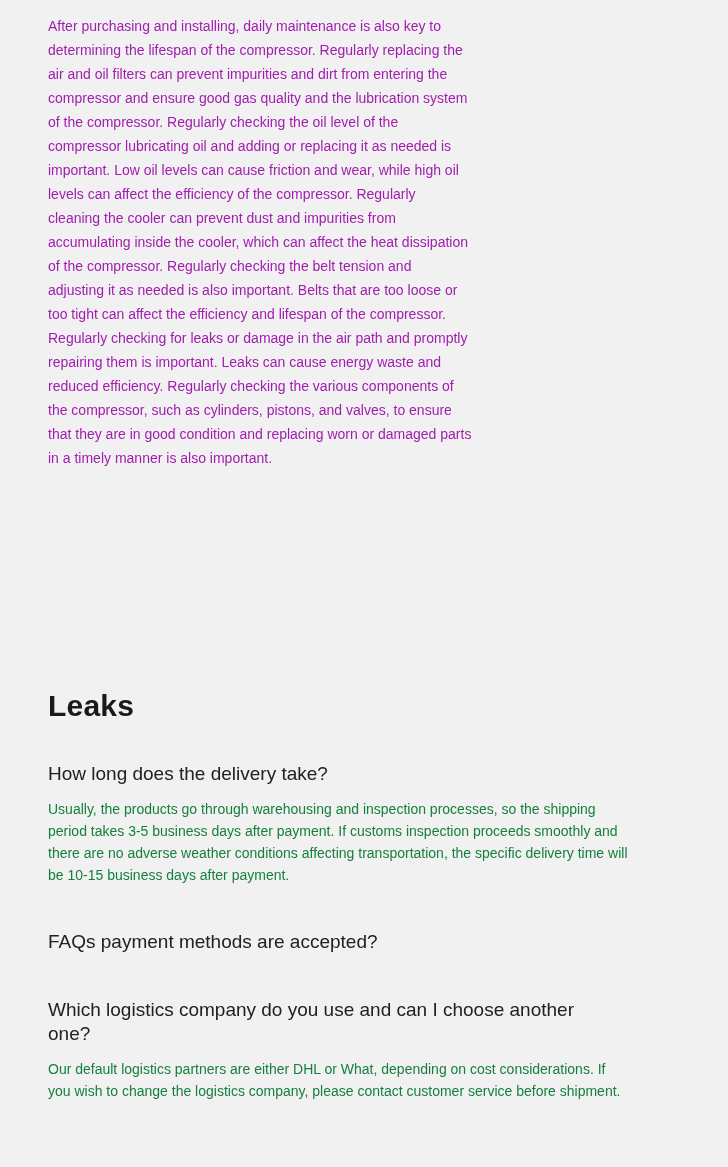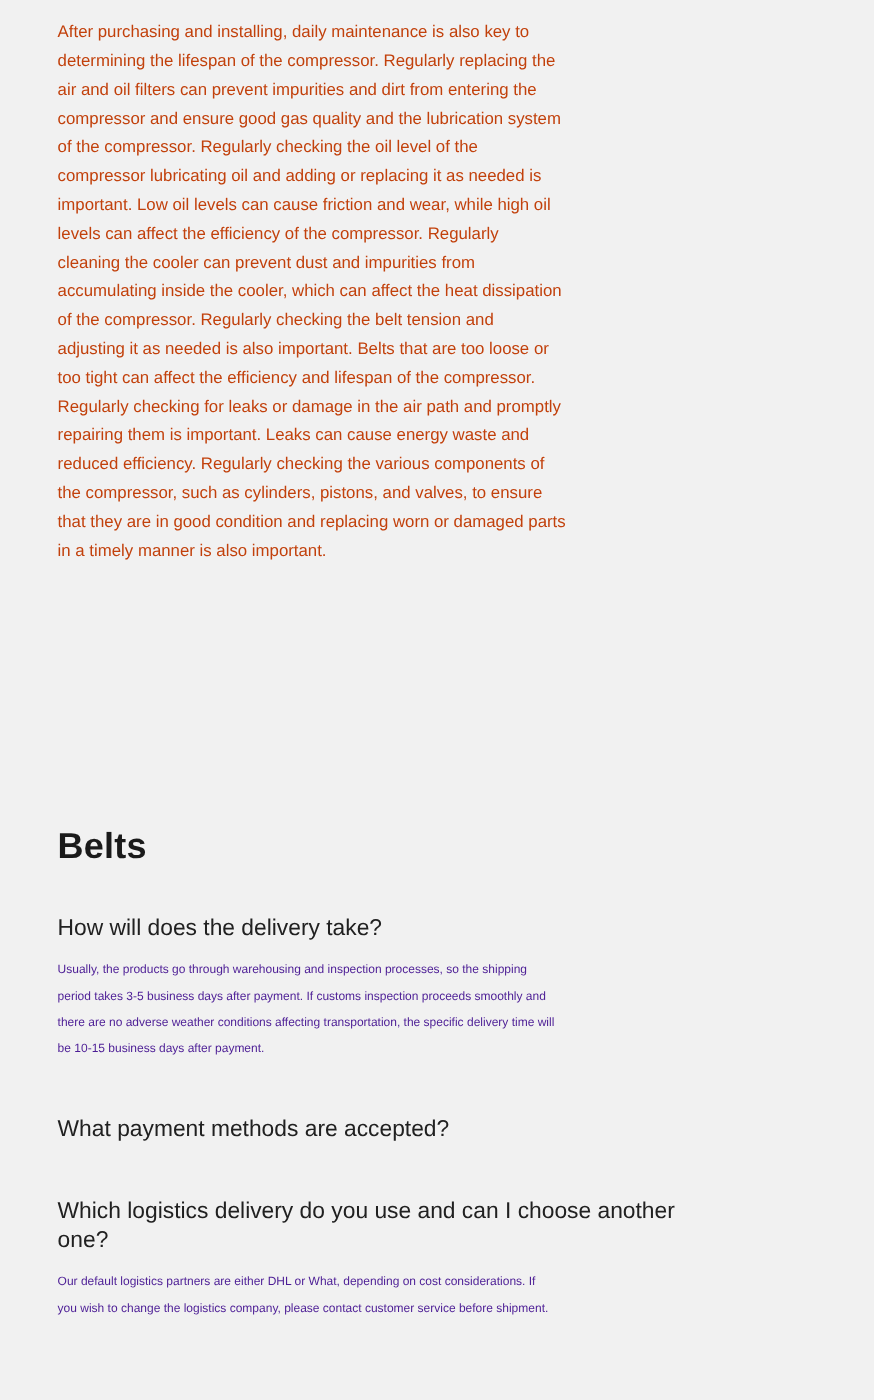--- a/index.html
+++ b/index.html
@@ -11,21 +11,21 @@
     font-family: "Liberation Sans", sans-serif;
     overflow: hidden;
   }
   .content {
     padding: 14px 48px 0 48px;
   }
   .maintenance-paragraph {
     margin: 0;
     font-size: 14px;
     line-height: 24px;
-    color: #c2410c;
+    color: #a21caf;
     white-space: pre-line;
   }
   .faq-title {
     margin: 218px 0 0 0;
     font-size: 30px;
     line-height: 36px;
     font-weight: 700;
     color: #1a1a1a;
     letter-spacing: 0.2px;
   }
@@ -34,23 +34,23 @@
   .faq-question {
     margin: 0 0 12px 0;
     font-size: 19px;
     line-height: 24px;
     font-weight: 400;
     color: #212121;
     white-space: pre-line;
   }
   .faq-answer {
     margin: 0;
-    font-size: 10px;
+    font-size: 14px;
     line-height: 22px;
-    color: #4c1d95;
+    color: #15803d;
     white-space: pre-line;
   }
 </style>
 </head>
 <body>
 
 <main class="content">
 
   <p class="maintenance-paragraph">After purchasing and installing, daily maintenance is also key to
 determining the lifespan of the compressor. Regularly replacing the
@@ -67,36 +67,36 @@
 too tight can affect the efficiency and lifespan of the compressor.
 Regularly checking for leaks or damage in the air path and promptly
 repairing them is important. Leaks can cause energy waste and
 reduced efficiency. Regularly checking the various components of
 the compressor, such as cylinders, pistons, and valves, to ensure
 that they are in good condition and replacing worn or damaged parts
 in a timely manner is also important.</p>
 
   <section>
 
-    <h2 class="faq-title">Belts</h2>
+    <h2 class="faq-title">Leaks</h2>
 
     <div class="faq-item first">
-      <h3 class="faq-question">How will does the delivery take?</h3>
+      <h3 class="faq-question">How long does the delivery take?</h3>
       <p class="faq-answer">Usually, the products go through warehousing and inspection processes, so the shipping
 period takes 3-5 business days after payment. If customs inspection proceeds smoothly and
 there are no adverse weather conditions affecting transportation, the specific delivery time will
 be 10-15 business days after payment.</p>
     </div>
 
     <div class="faq-item">
-      <h3 class="faq-question">What payment methods are accepted?</h3>
+      <h3 class="faq-question">FAQs payment methods are accepted?</h3>
     </div>
 
     <div class="faq-item">
-      <h3 class="faq-question">Which logistics delivery do you use and can I choose another
+      <h3 class="faq-question">Which logistics company do you use and can I choose another
 one?</h3>
       <p class="faq-answer">Our default logistics partners are either DHL or What, depending on cost considerations. If
 you wish to change the logistics company, please contact customer service before shipment.</p>
     </div>
 
   </section>
 
 </main>
 
 </body></html>

